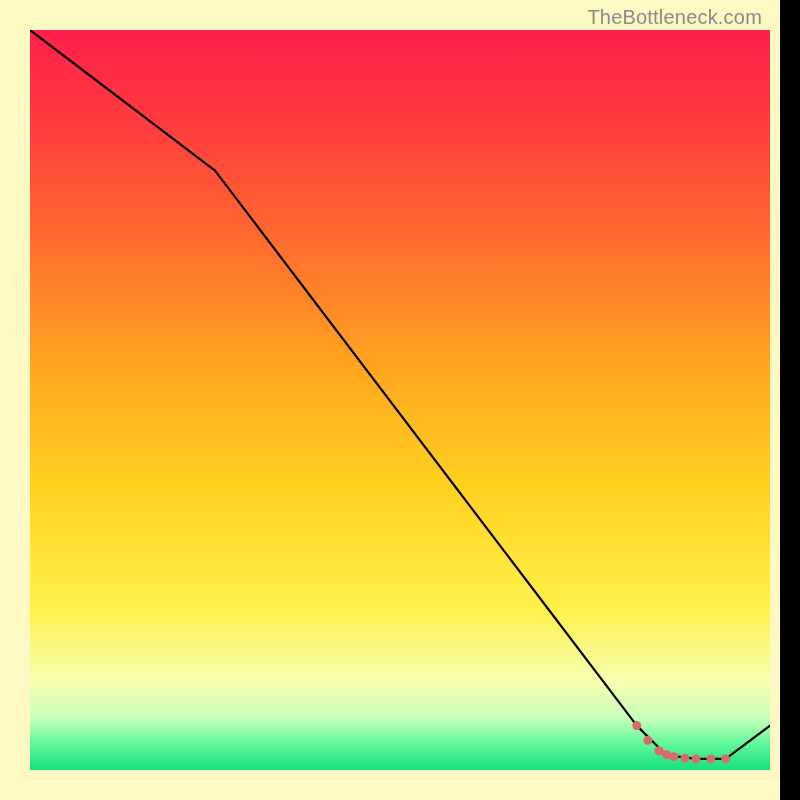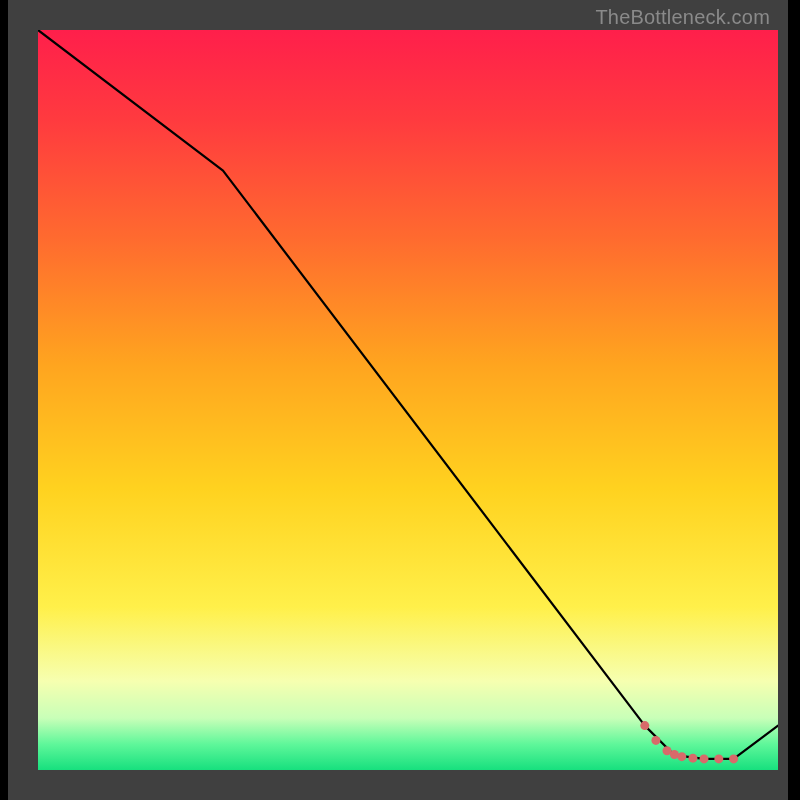--- a/index.html
+++ b/index.html
@@ -8,22 +8,21 @@
     width: 800px;
     height: 800px;
     background: #000;
     overflow: hidden;
     font-family: Arial, Helvetica, sans-serif;
   }
   .stage {
     position: relative;
     width: 780px;
     height: 800px;
-    background: #404040;
-    margin-left: 8px;
+    background: #fef9c3;
   }
   .plot {
     position: absolute;
     left: 30px;
     top: 30px;
     width: 740px;
     height: 740px;
   }
   .plot svg {
     display: block;

